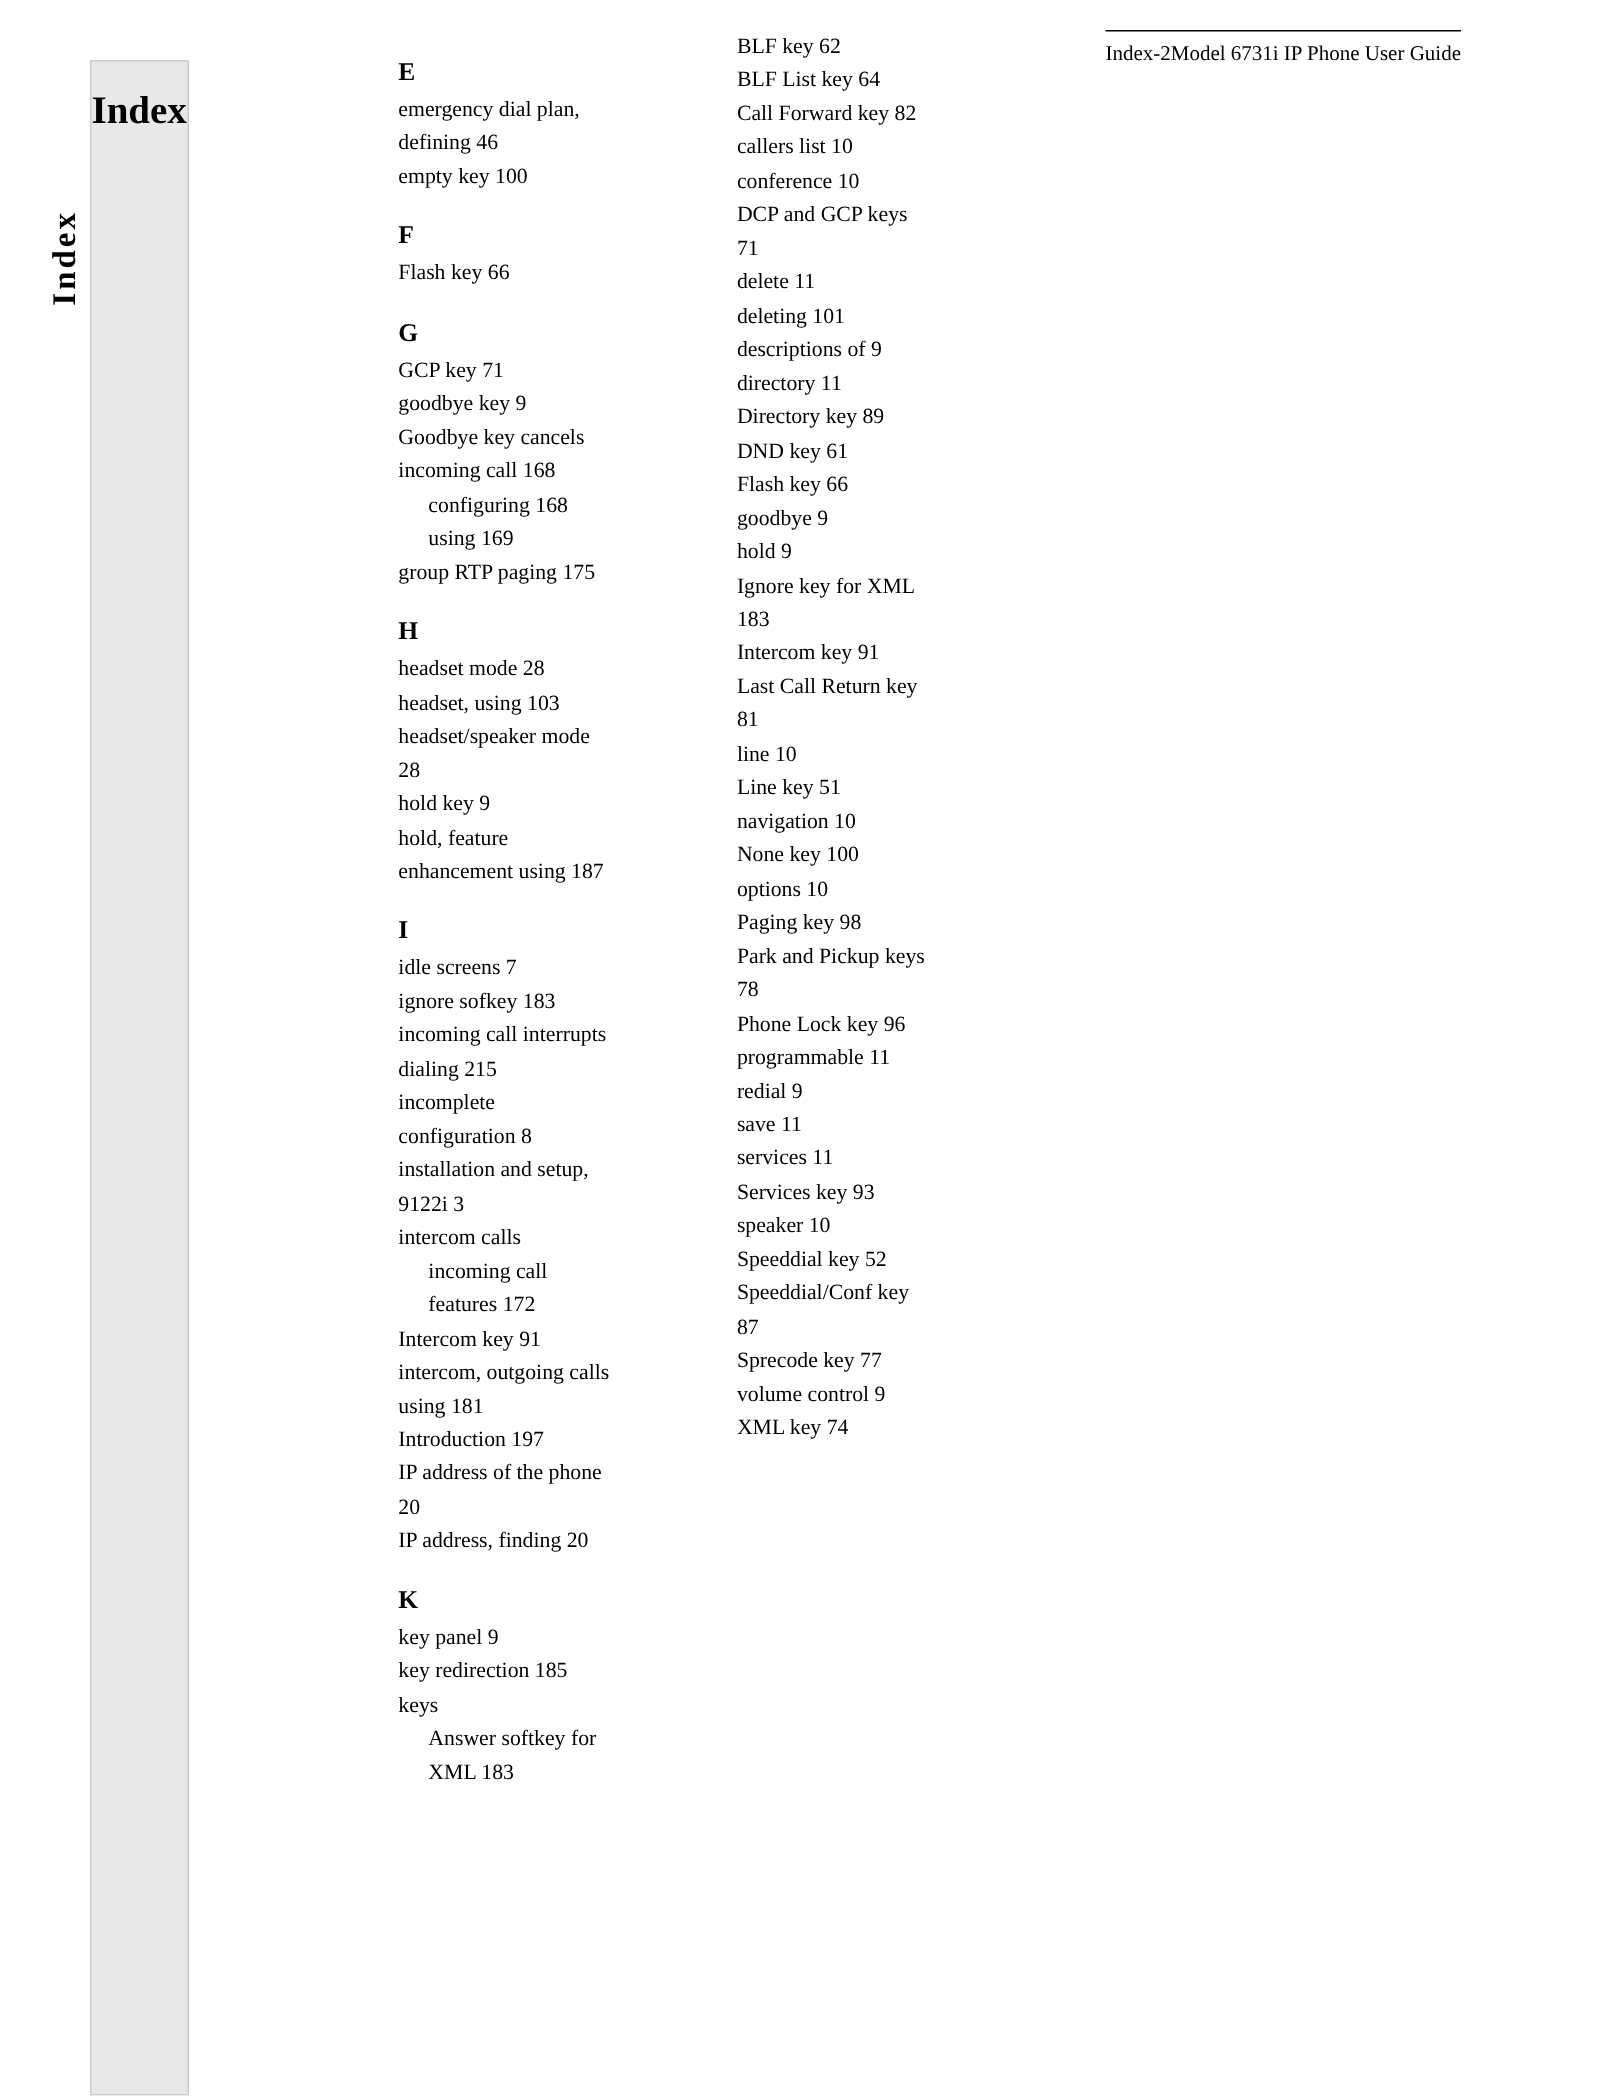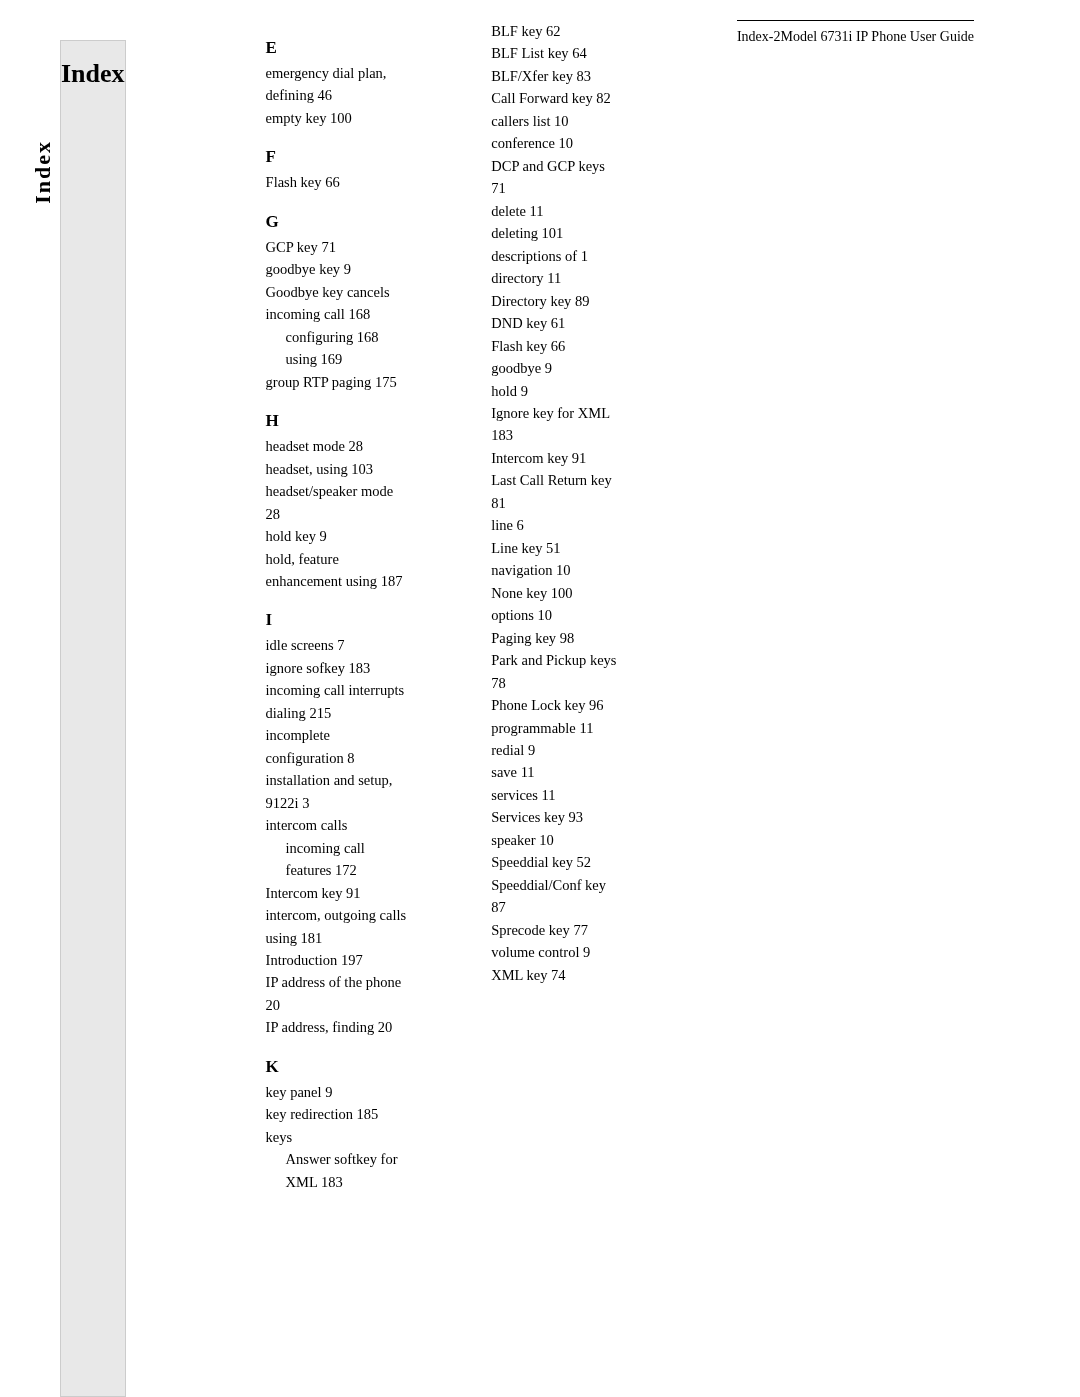--- a/index.html
+++ b/index.html
@@ -151,38 +151,37 @@
         <div class="entry">key panel 9</div>
         <div class="entry">key redirection 185</div>
         <div class="entry">keys</div>
         <div class="entry indented">Answer softkey for XML 183</div>
       </div>
 
     <div class="col-right" id="right-col">
     <div style="margin-top: 0px;"></div>
         <div class="entry indented">BLF key 62</div>
         <div class="entry indented">BLF List key 64</div>
-        <div class="entry indented">BLF/Xfer key 83</div>
         <div class="entry indented">Call Forward key 82</div>
         <div class="entry indented">callers list 10</div>
         <div class="entry indented">conference 10</div>
         <div class="entry indented">DCP and GCP keys 71</div>
         <div class="entry indented">delete 11</div>
         <div class="entry indented">deleting 101</div>
-        <div class="entry indented">descriptions of 1</div>
+        <div class="entry indented">descriptions of 9</div>
         <div class="entry indented">directory 11</div>
         <div class="entry indented">Directory key 89</div>
         <div class="entry indented">DND key 61</div>
         <div class="entry indented">Flash key 66</div>
         <div class="entry indented">goodbye 9</div>
         <div class="entry indented">hold 9</div>
         <div class="entry indented">Ignore key for XML 183</div>
         <div class="entry indented">Intercom key 91</div>
         <div class="entry indented">Last Call Return key 81</div>
-        <div class="entry indented">line 6</div>
+        <div class="entry indented">line 10</div>
         <div class="entry indented">Line key 51</div>
         <div class="entry indented">navigation 10</div>
         <div class="entry indented">None key 100</div>
         <div class="entry indented">options 10</div>
         <div class="entry indented">Paging key 98</div>
         <div class="entry indented">Park and Pickup keys 78</div>
         <div class="entry indented">Phone Lock key 96</div>
         <div class="entry indented">programmable 11</div>
         <div class="entry indented">redial 9</div>
         <div class="entry indented">save 11</div>

